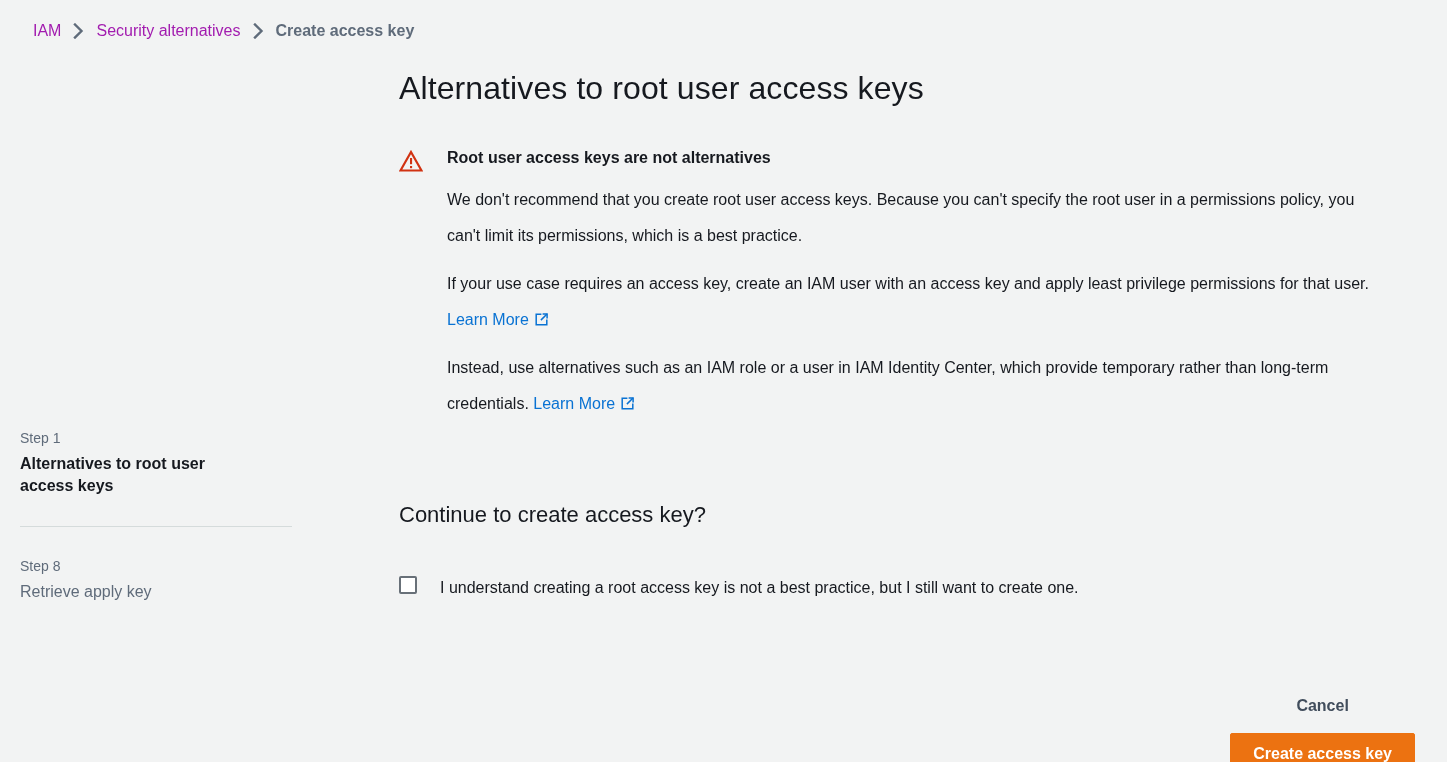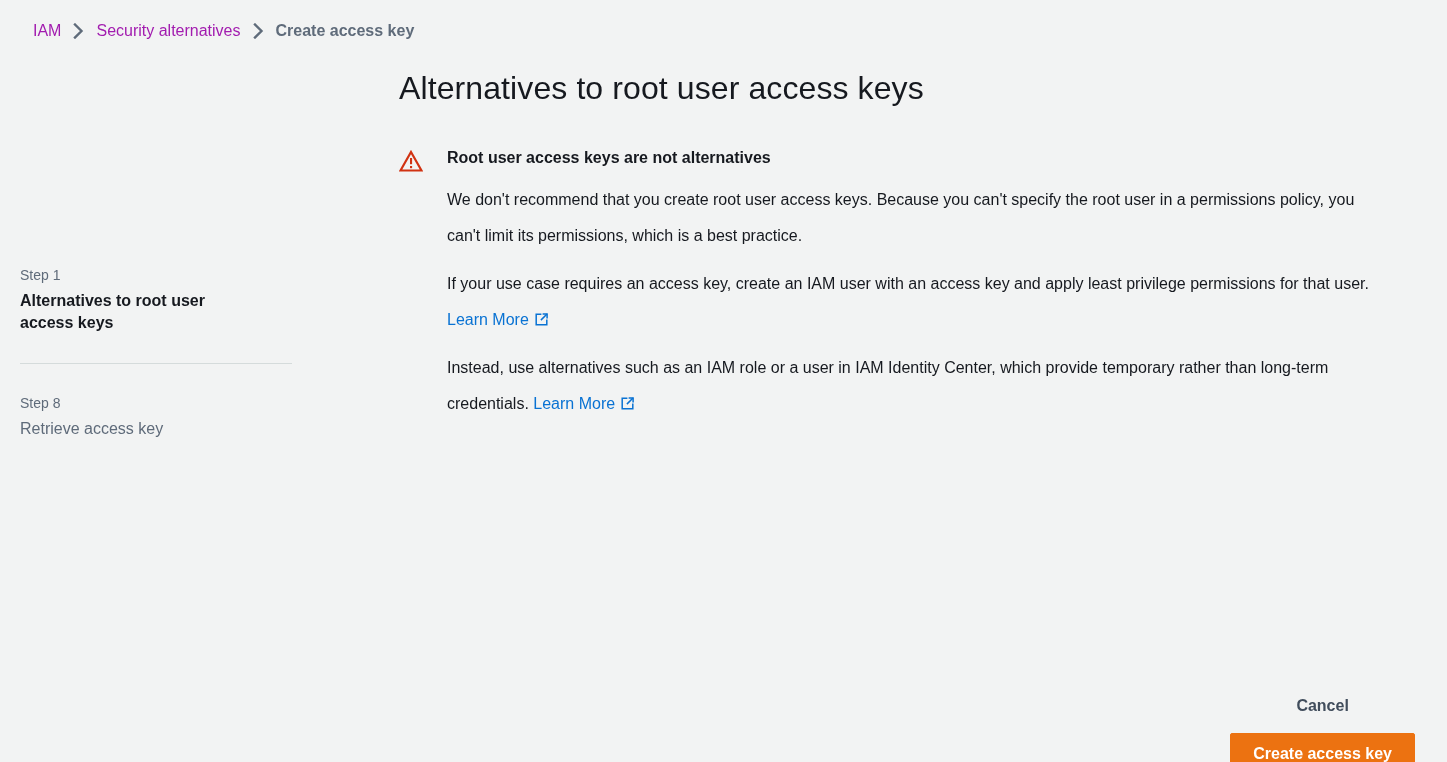--- a/index.html
+++ b/index.html
@@ -235,21 +235,21 @@
 <div class="page">
 
   <aside class="steps">
     <div class="step-block">
       <div class="step-label">Step 1</div>
       <div class="step-title active">Alternatives to root user access keys</div>
     </div>
     <hr class="step-divider">
     <div class="step-block">
       <div class="step-label">Step 8</div>
-      <div class="step-title inactive">Retrieve access key</div>
+      <div class="step-title inactive">Retrieve apply key</div>
     </div>
   </aside>
 
   <main class="content">
 
     <h1 class="page-title">Alternatives to root user access keys</h1>
 
     <section class="alert">
       <div class="alert-icon">
         <svg width="24" height="22" viewBox="0 0 24 22" aria-hidden="true">
@@ -276,20 +276,27 @@
           <span>Instead, use alternatives such as an IAM role or a user in IAM Identity Center, which provide temporary rather than long-term credentials.</span>
           <a class="inline-link" href="#">Learn More</a><span class="ext-icon"><svg width="15" height="15" viewBox="0 0 15 15" aria-hidden="true">
                 <path d="M7.4 2.2 H2.2 V12.8 H12.8 V7.6" fill="none" stroke="#0972d3" stroke-width="1.5"></path>
                 <path d="M8.6 1.9 H13.1 V6.4" fill="none" stroke="#0972d3" stroke-width="1.5"></path>
                 <path d="M13.0 2.0 L6.9 8.1" stroke="#0972d3" stroke-width="1.5"></path>
               </svg></span>
         </p>
       </div>
     </section>
 
+    <section>
+      <h2 class="section-title">Continue to create access key?</h2>
+      <div class="checkbox-row">
+        <div class="checkbox-box"></div>
+        <label class="checkbox-label">I understand creating a root access key is not a best practice, but I still want to create one.</label>
+      </div>
+    </section>
 
   </main>
 </div>
 
 <div class="actions">
   <button class="btn-link">Cancel</button>
   <button class="btn-primary">Create access key</button>
 </div>
 
 </body></html>

